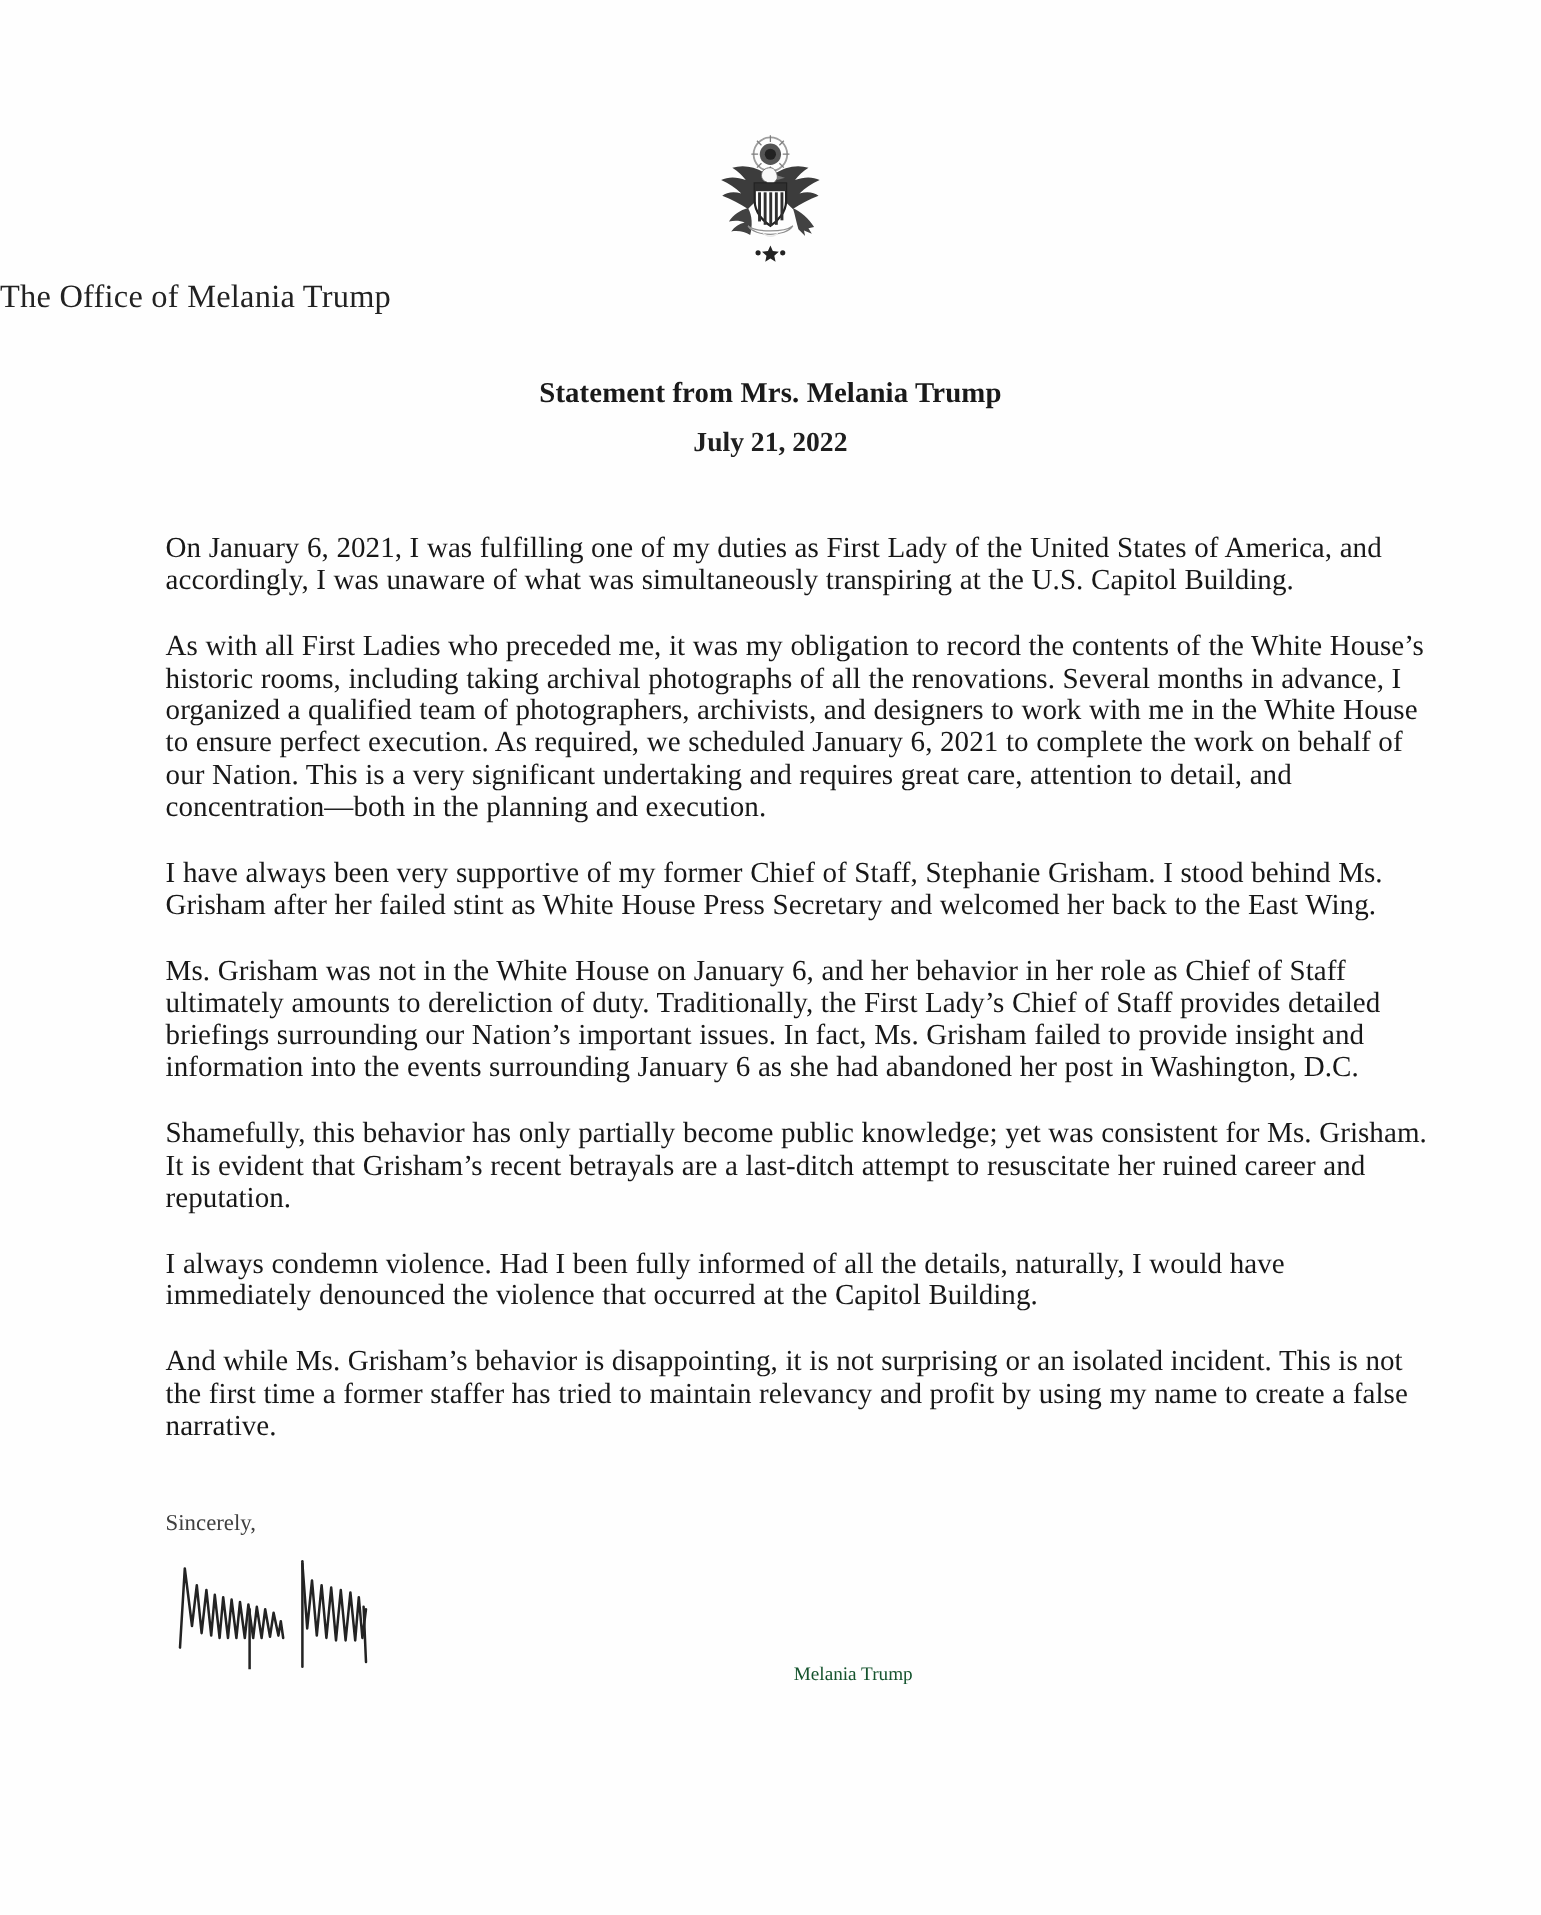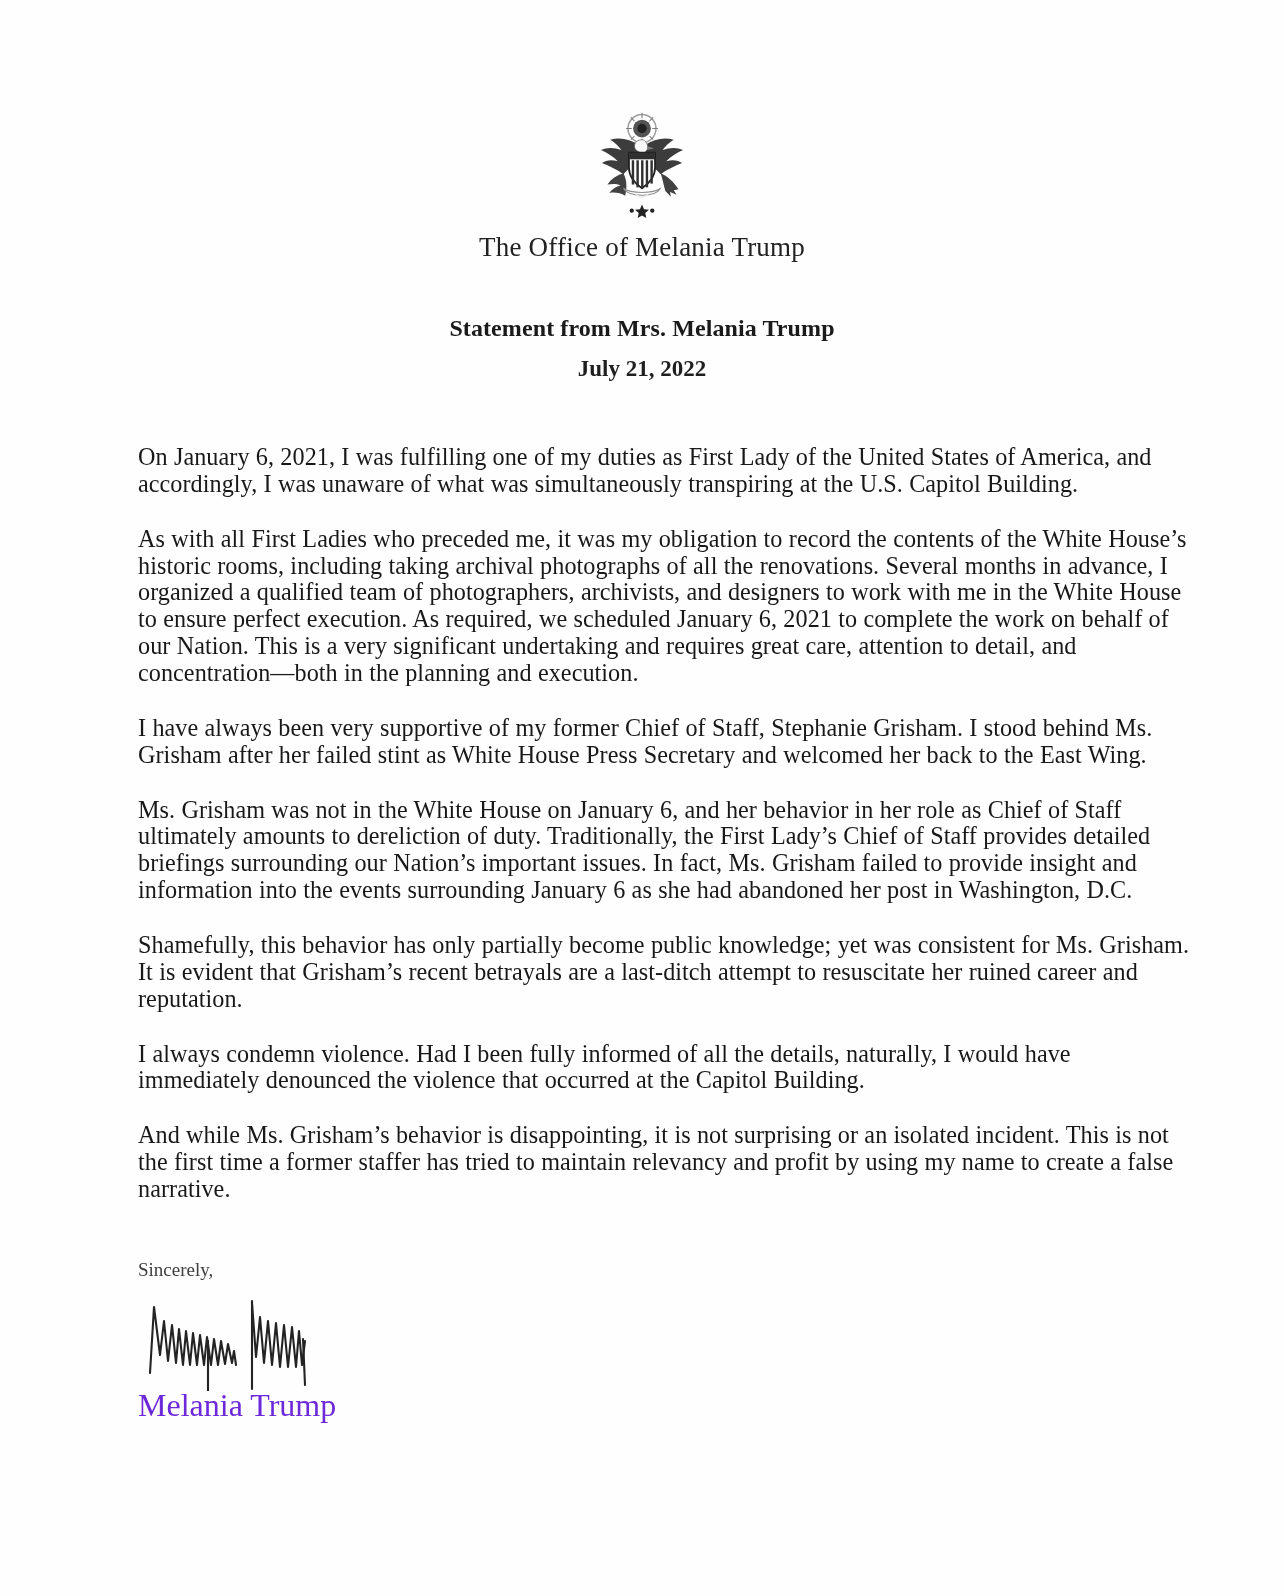--- a/index.html
+++ b/index.html
@@ -22,21 +22,20 @@
     position: relative;
     width: 1284px;
     height: 1596px;
     background: #fefefe;
     box-sizing: border-box;
   }
 
   
   .letterhead {
     padding-top: 108px;
-    text-align: center;
   }
   .seal {
     width: 112px;
     height: 112px;
     margin: 0 auto;
     display: block;
     filter: grayscale(100%) contrast(115%);
   }
   .office-title {
     margin-top: 12px;
@@ -92,23 +91,24 @@
     color: #404040;
     margin-bottom: 0;
   }
   .signature-mark {
     display: block;
     width: 180px;
     height: 110px;
     margin-left: 4px;
   }
   .signer-name {
-    font-size: 32px;
-    color: #6d28d9;
+    font-size: 16px;
+    color: #14532d;
     margin-top: -4px;
+    text-align: center;
   }
 </style>
 </head>
 <body>
 
 <div class="page">
 
   <header class="letterhead">
 
     <svg class="seal" viewBox="0 0 120 120" aria-hidden="true">

